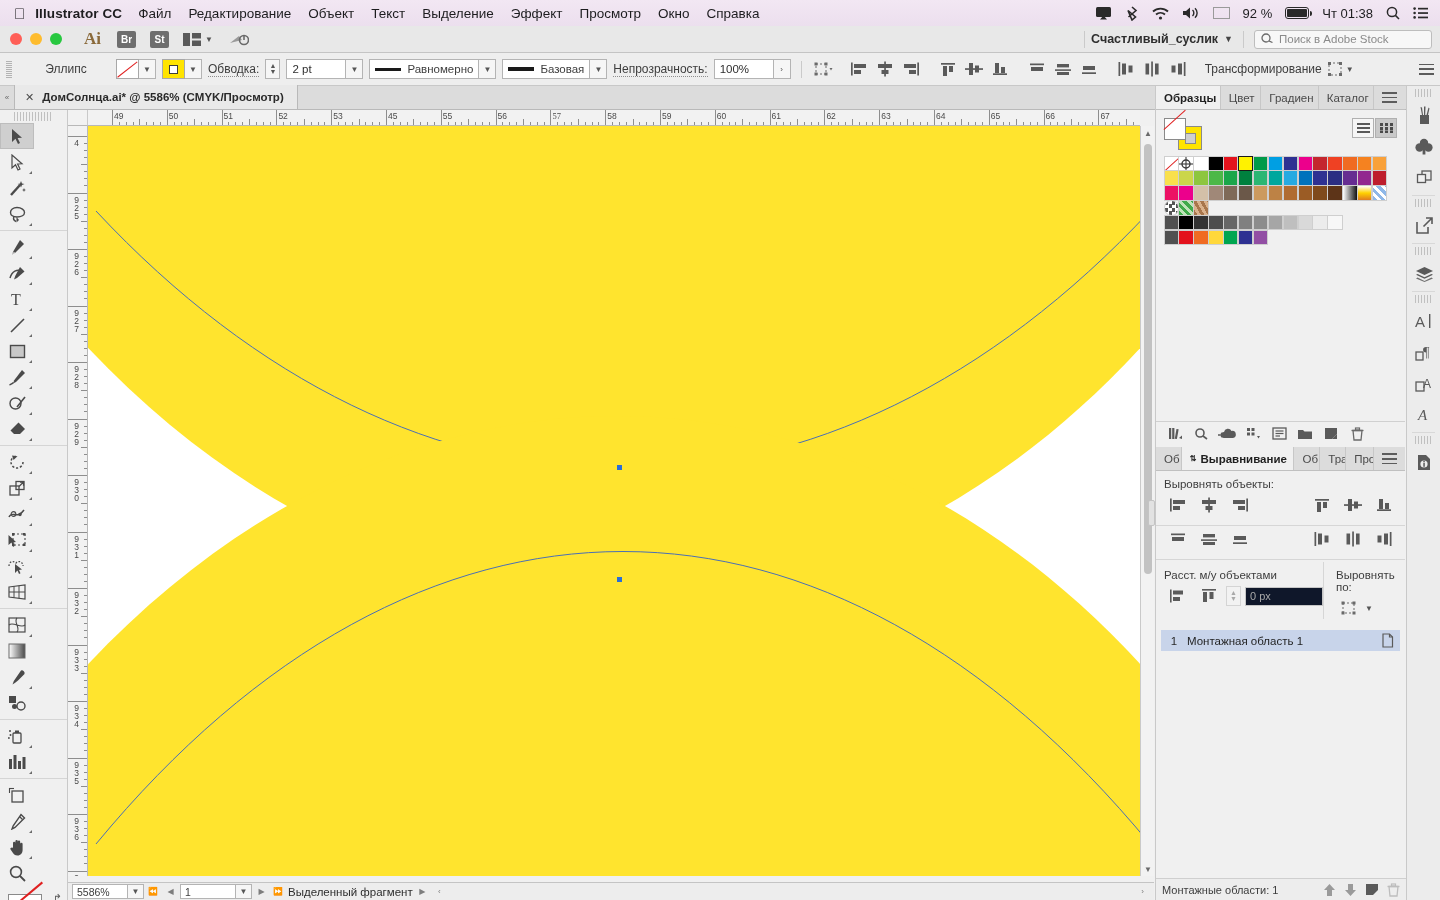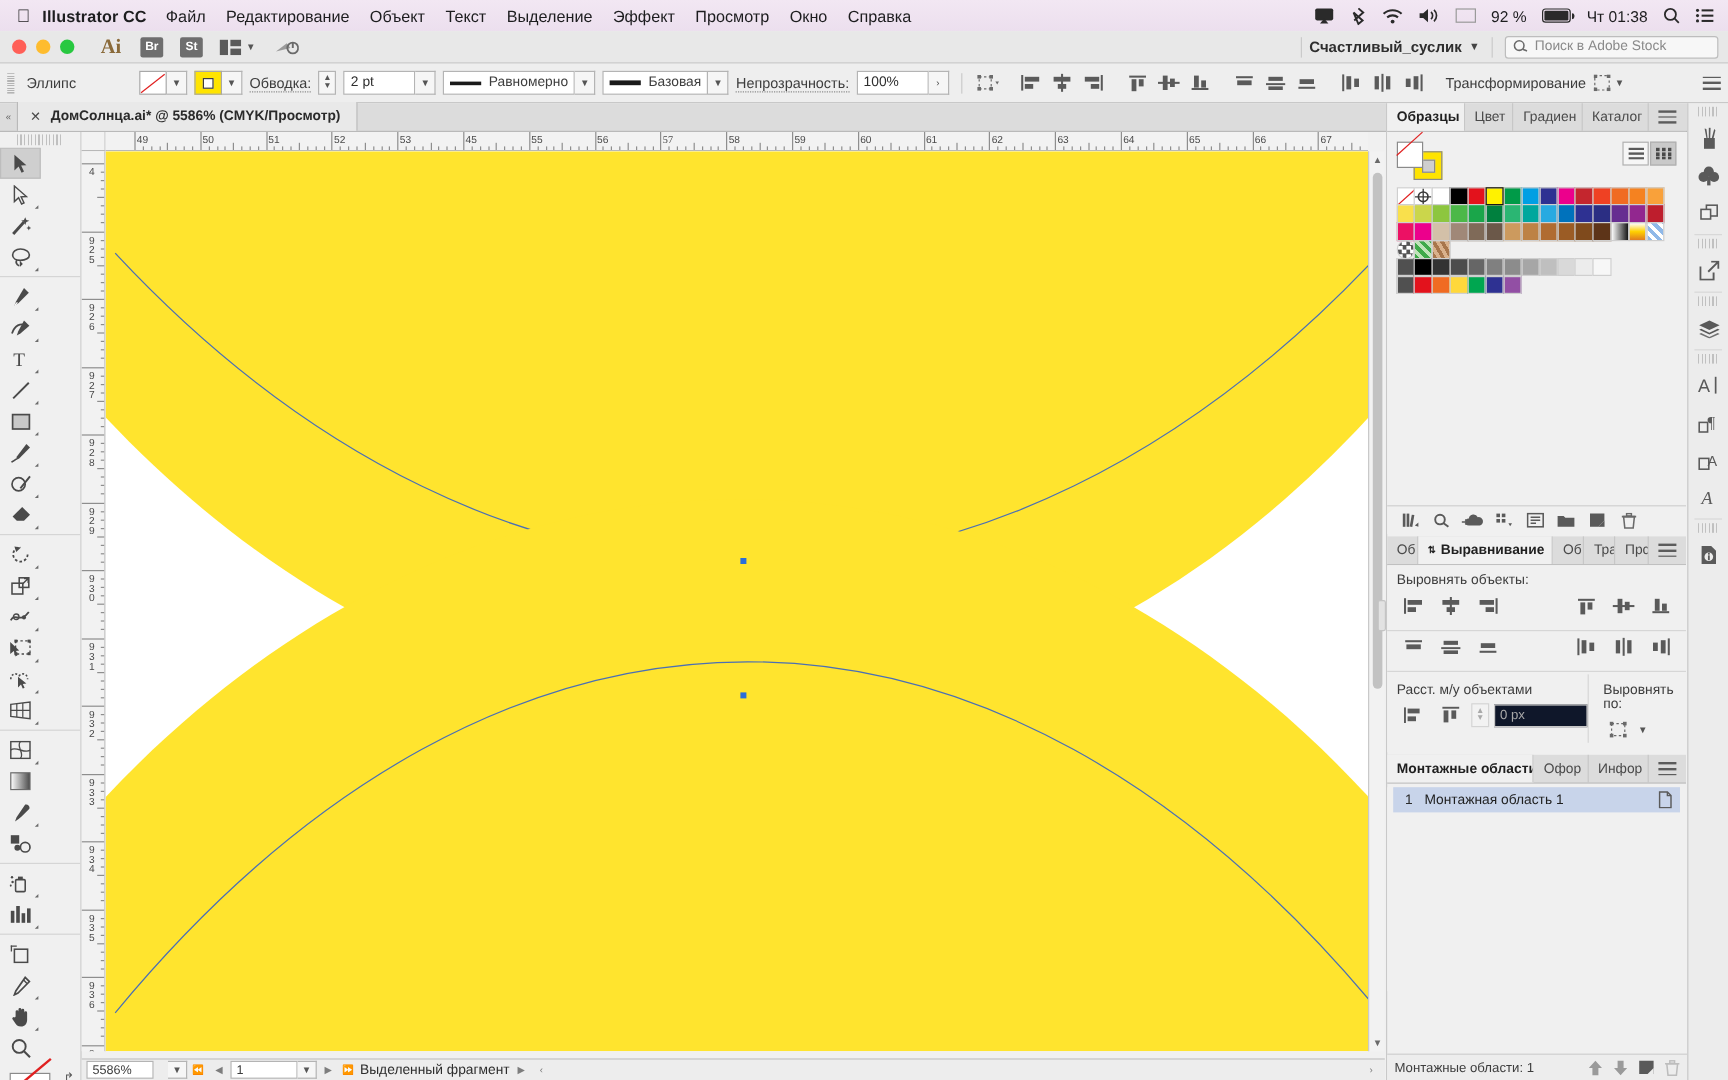--- a/index.html
+++ b/index.html
@@ -325,21 +325,21 @@
               <line x1="8" y1="8" x2="11.5" y2="9.5" stroke="#6a6a6a" stroke-width="1.3"></line>
             </svg>
         </span>
         <span title="Поиск в Adobe Stock">Поиск в Adobe Stock</span>
       </span>
     </div>
   </div>
 
   <div class="ctrlbar">
     <span class="grip"></span>
-    <span class="ctrl-label" style="width:88px;">Эллипс</span>
+    <span class="ctrl-label" style="width:88px;text-align:center;">Эллипс</span>
 
     <span style="display:flex;">
       <span class="swatch-box swatch-none"></span>
       <span class="dd">▼</span>
     </span>
     <span style="display:flex;">
       <span class="swatch-box swatch-yellow">
           <i></i>
         </span>
       <span class="dd">▼</span>
@@ -1105,21 +1105,21 @@
     <div class="arw" style="top:0;">▲</div>
     <div class="thumb" style="top:18px;height:430px;"></div>
     <div class="arw" style="bottom:0;">▼</div>
   </div>
 
   <div class="scroll-h">
     <div class="thumb" style="left:288px;width:28px;"></div>
   </div>
 
   <div class="statusbar">
-    <span style="display:flex;gap:12px;">
+    <span style="display:flex;">
       <span class="zoomfield">5586%</span>
       <span class="dd" style="height:15px;width:16px;">▼</span>
     </span>
     <span class="navbtn">⏪</span>
     <span class="navbtn">◀</span>
     <span style="display:flex;">
       <span class="pgfield">1</span>
       <span class="dd" style="height:15px;width:16px;">▼</span>
     </span>
     <span class="navbtn">▶</span>
@@ -1477,32 +1477,20 @@
                   <rect x="1.5" y="11.5" width="3" height="3" fill="#6a6a6a"></rect>
                   <rect x="12.5" y="11.5" width="3" height="3" fill="#6a6a6a"></rect>
                 </svg>
             </span>
             <span style="font-size:8px;color:#555;">▼</span>
           </div>
         </div>
       </div>
     </div>
 
-    <div class="panel-tabs" style="margin-top:2px;">
-      <div class="ptab active">Монтажные области</div>
-      <div class="ptab">Офор</div>
-      <div class="ptab">Инфор</div>
-      <div class="ptab-menu">
-        <span class="hamb">
-            <i></i>
-            <i></i>
-            <i></i>
-          </span>
-      </div>
-    </div>
     <div class="panel-body" style="height:170px;">
       <div class="ab-row">
         <span class="ab-num">1</span>
         <span class="ab-name">Монтажная область 1</span>
         <span class="ab-ico">
           <svg width="13" height="15" viewBox="0 0 13 15">
               <path d="M2 1 L8.5 1 L11.5 4 L11.5 14 L2 14 Z" fill="none" stroke="#5a5a5a" stroke-width="1.2"></path>
               <path d="M8.5 1 L8.5 4 L11.5 4" fill="none" stroke="#5a5a5a" stroke-width="1.2"></path>
             </svg>
         </span>

